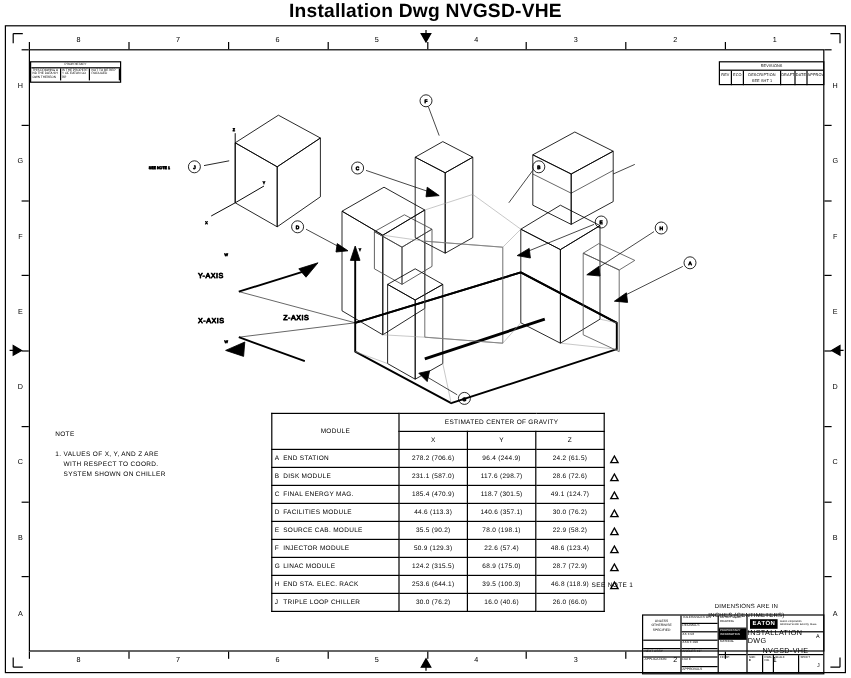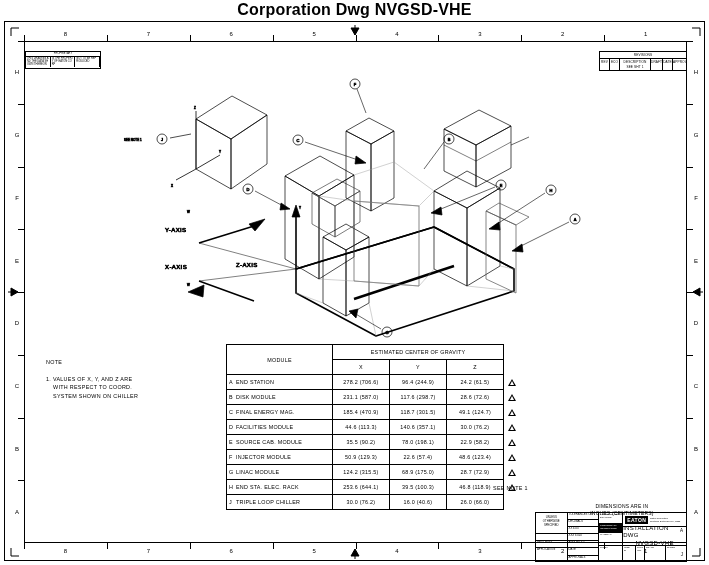--- a/index.html
+++ b/index.html
@@ -190,21 +190,21 @@
     width:663px;height:502px;
     pointer-events:none;
   }
   .lbl{font-size:6px;font-family:"Liberation Sans",sans-serif;fill:#000;letter-spacing:.4px;}
   .lbl-xs{font-size:3px;font-family:"Liberation Sans",sans-serif;fill:#000;}
   .bal{font-size:4px;font-family:"Liberation Sans",sans-serif;fill:#000;text-anchor:middle;}
 </style>
 </head>
 <body>
 
-<div id="doc-title">Corporation Dwg NVGSD-VHE</div>
+<div id="doc-title">Installation Dwg NVGSD-VHE</div>
 
 <div id="sheet">
 
   <div id="inner-frame"></div>
 
   <div id="zone-layer">
       <div class="zone" style="left: 52.4375px; top: 8px; width: 16px;">8</div>
       <div class="ztick" style="left: 19px; top: 13px; width: 1px; height: 6px;"></div>
       <div class="zone" style="left: 135.312px; top: 8px; width: 16px;">7</div>
       <div class="ztick" style="left: 101.875px; top: 13px; width: 1px; height: 6px;"></div>

